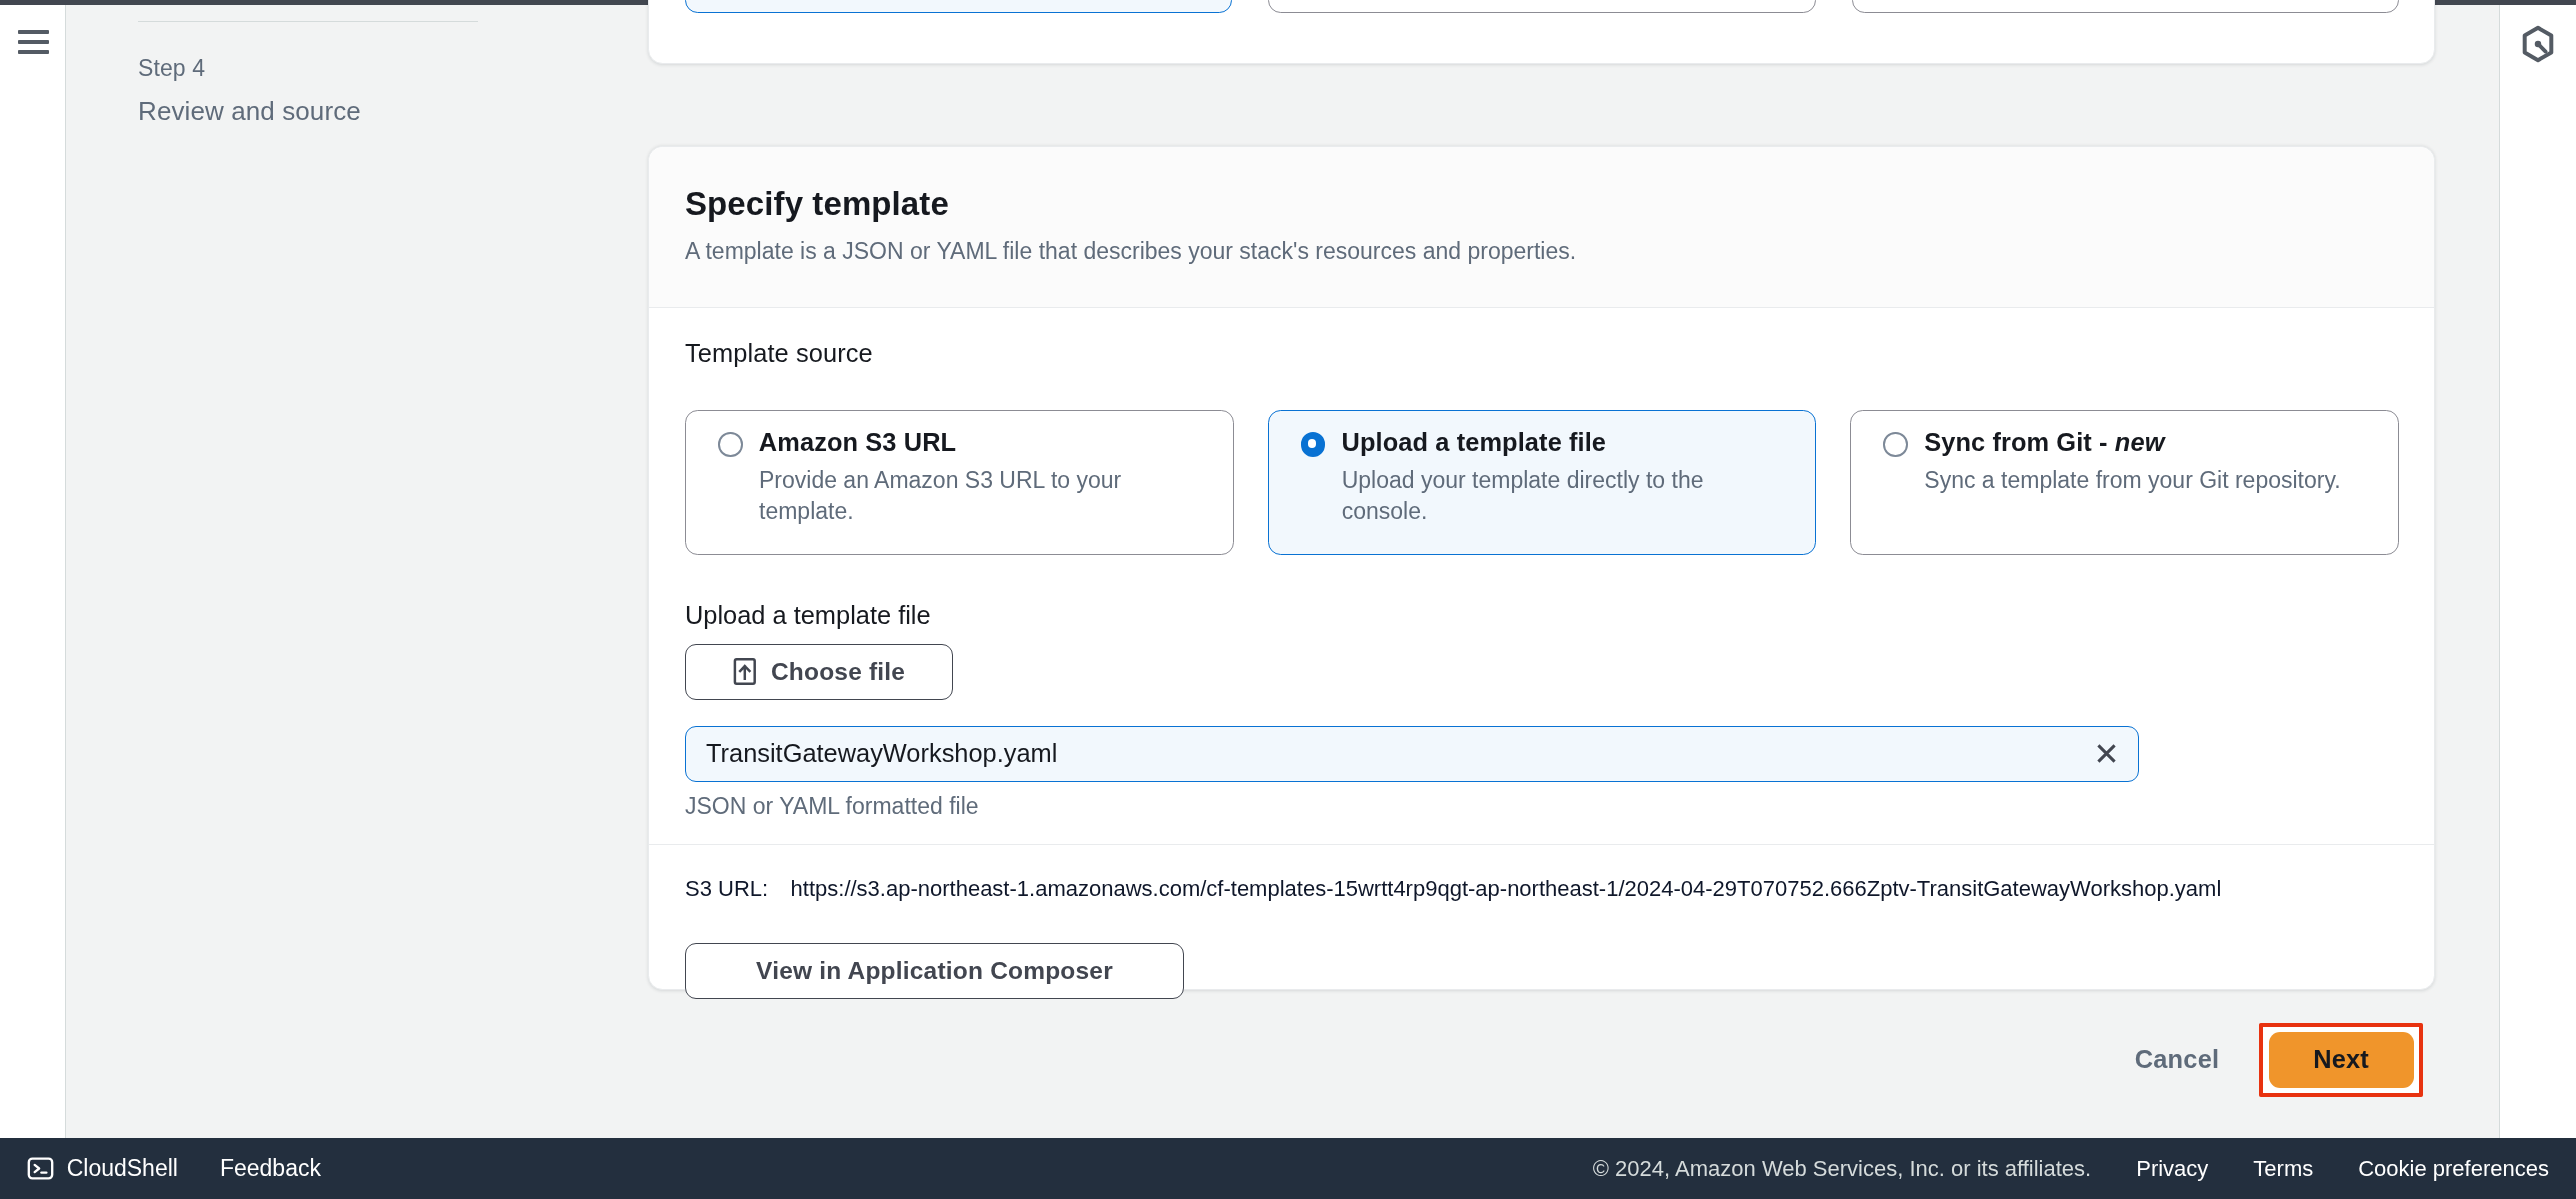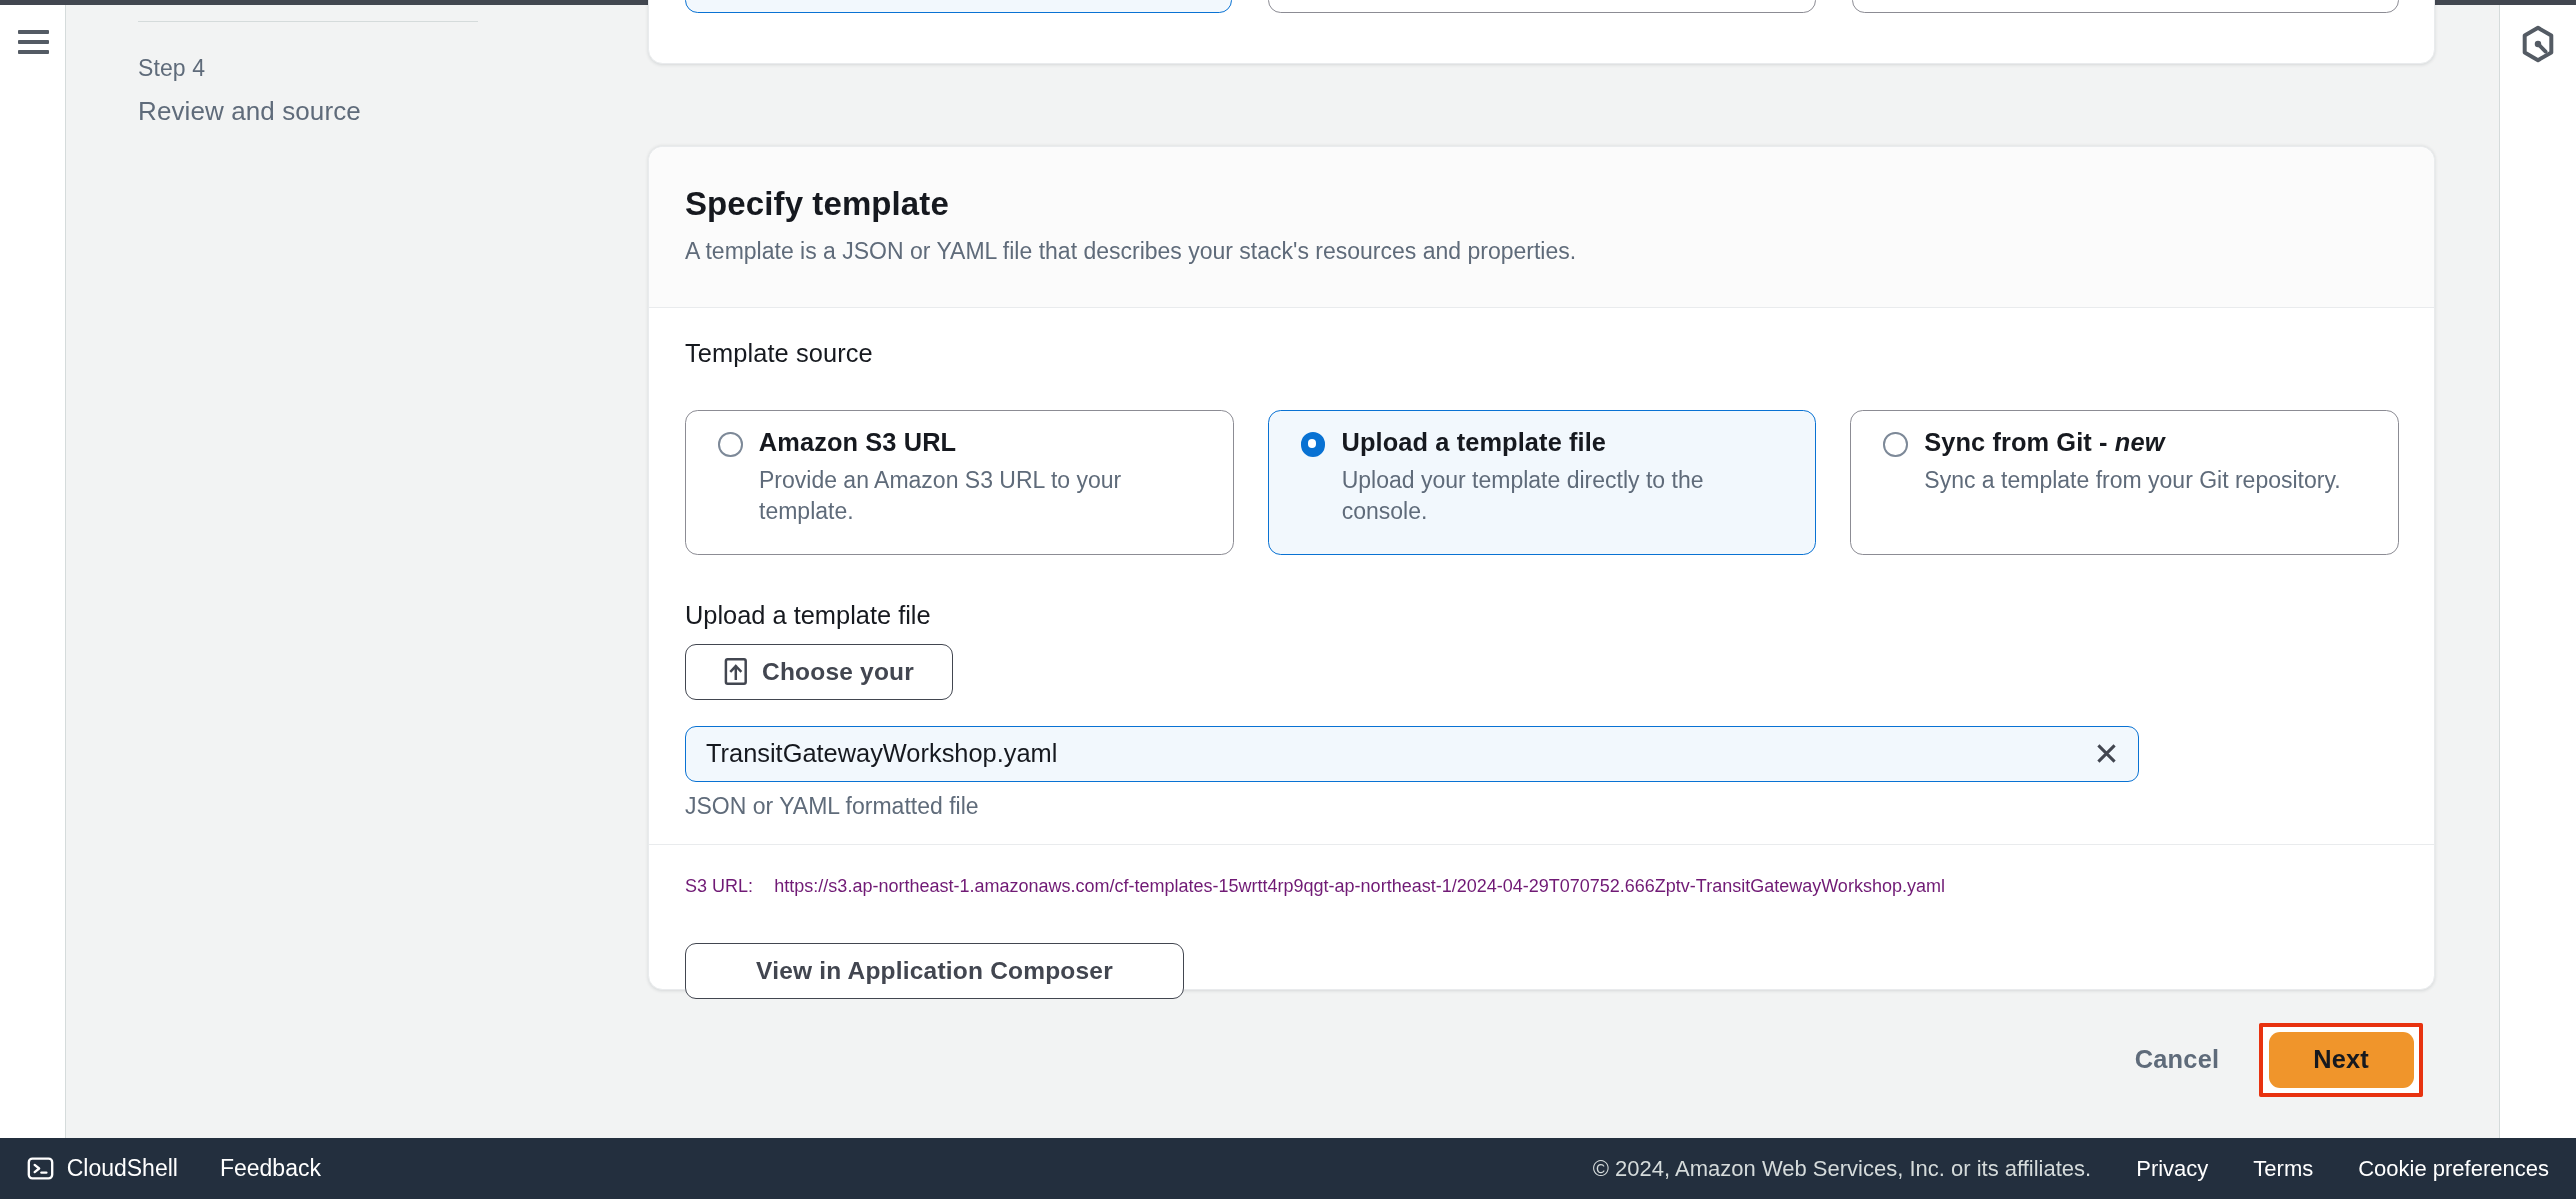--- a/index.html
+++ b/index.html
@@ -231,21 +231,21 @@
   }
 
   .divider-h {
     position: absolute; left: 0; top: 697px;
     width: 1785px; height: 0.9px; background: #e9ebed;
   }
 
   .s3url-line {
     position: absolute; left: 36px; top: 726px;
     width: 1705px;
-    font-size: 18px; color: #701a75; line-height: 1.45;
+    font-size: 22px; color: #0f172a; line-height: 1.45;
   }
   .s3url-line .key { font-weight: normal; }
   .s3url-line .val { margin-left: 16.3px; }
 
   .composer-btn {
     position: absolute; left: 36px; top: 796px;
     width: 499px; height: 56px;
     border: 1.8px solid #424650;
     border-radius: 11px;
     background: #ffffff;
@@ -391,21 +391,21 @@
 
       </div>
 
       <div class="upload-label">Upload a template file</div>
 
       <div class="choose-file-btn">
         <svg class="upload-icon" viewBox="0 0 20 24">
           <rect x="1.2" y="1.2" width="17.6" height="21.6" rx="1.5" fill="none" stroke="#424650" stroke-width="2.2"></rect>
           <path d="M10 18.5 L10 8.2 M10 7.2 L5.8 11.6 M10 7.2 L14.2 11.6" fill="none" stroke="#424650" stroke-width="2.2" stroke-linecap="square"></path>
         </svg>
-        <span class="label">Choose your</span>
+        <span class="label">Choose file</span>
       </div>
 
       <div class="file-input">
         <span class="value">TransitGatewayWorkshop.yaml</span>
         <span class="clear-btn">
           <svg width="27" height="27" viewBox="0 0 30 30">
             <path d="M6 6 L24 24 M24 6 L6 24" stroke="#424650" stroke-width="3.4" stroke-linecap="butt" fill="none"></path>
           </svg>
         </span>
       </div>

